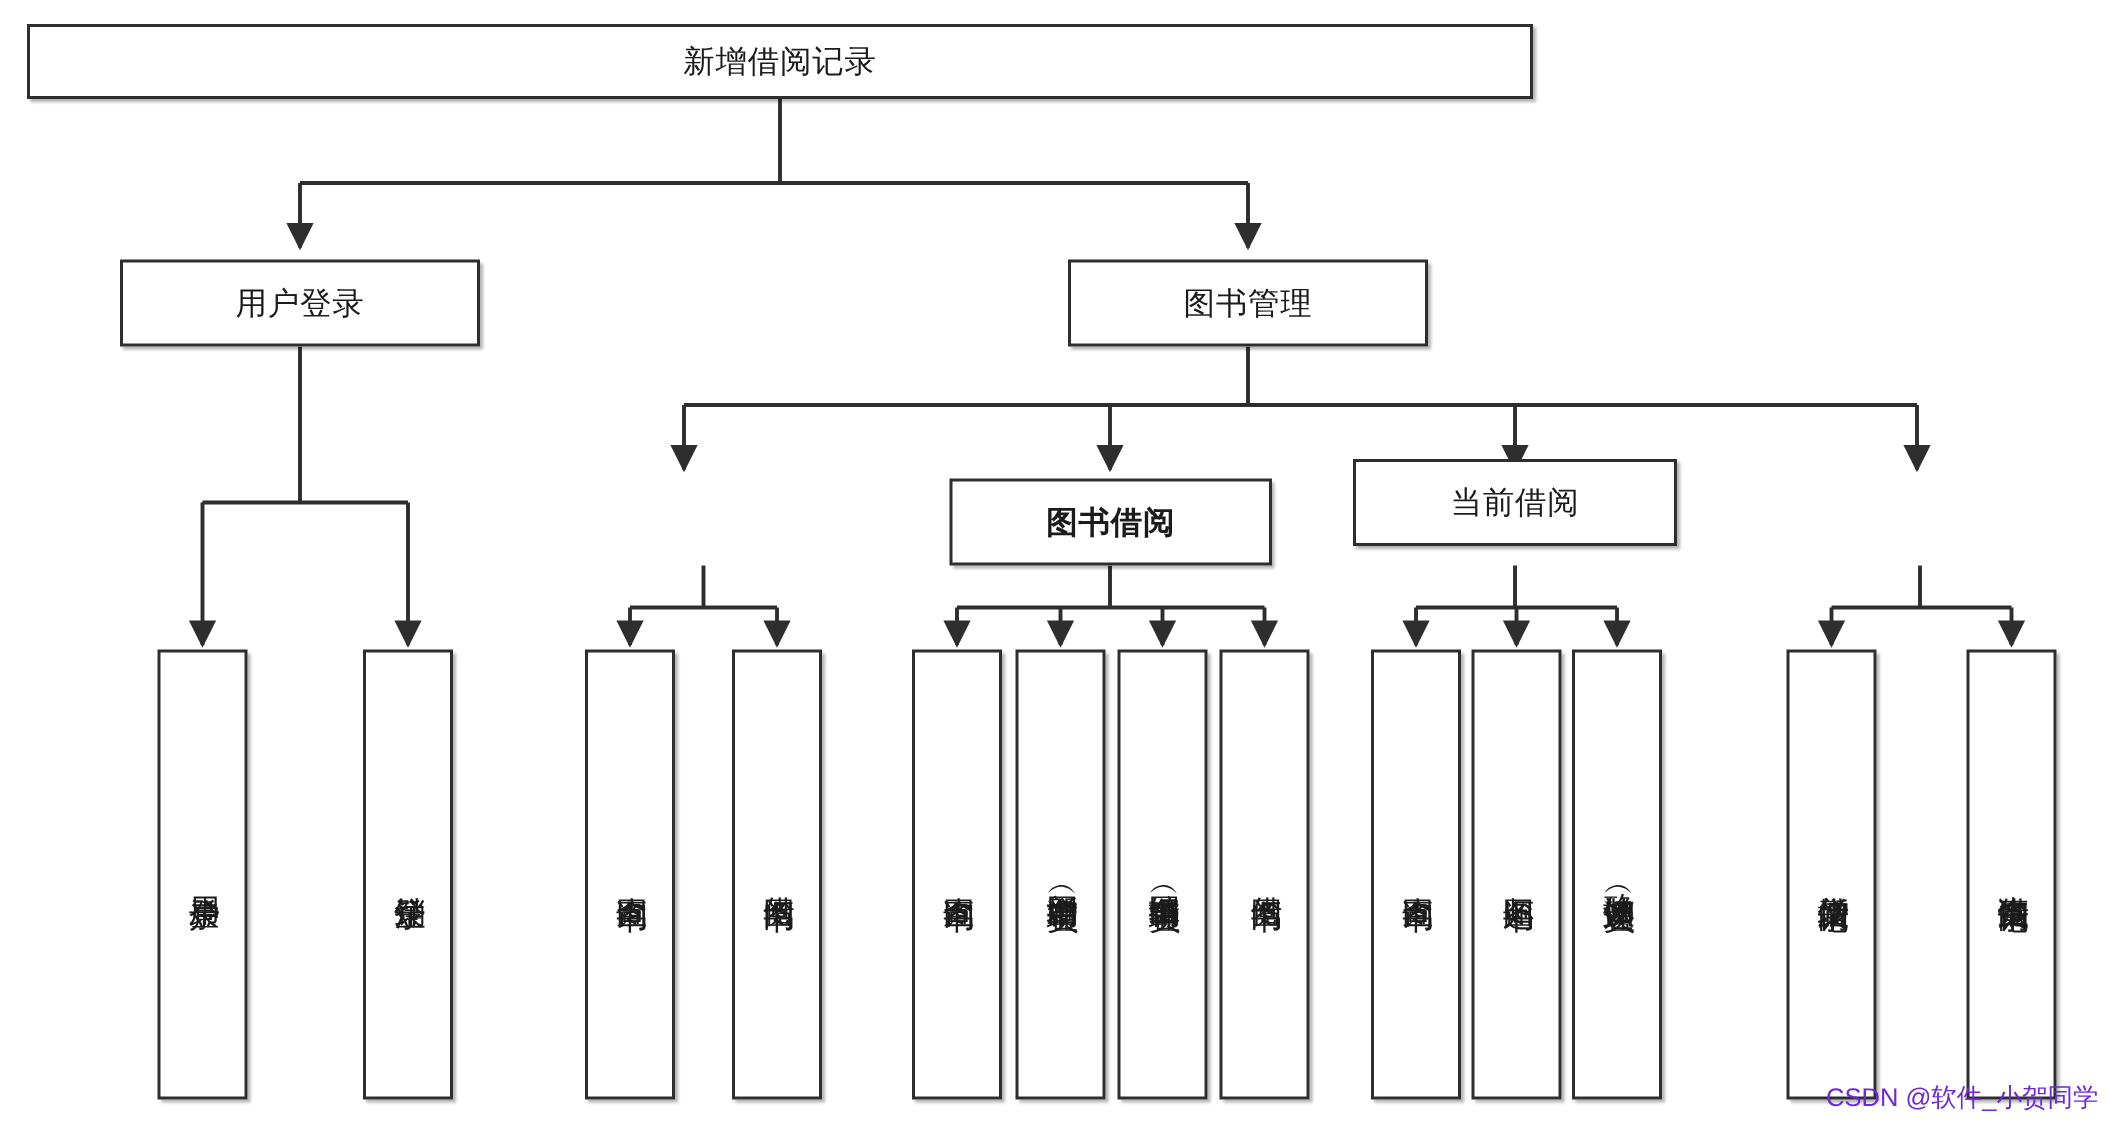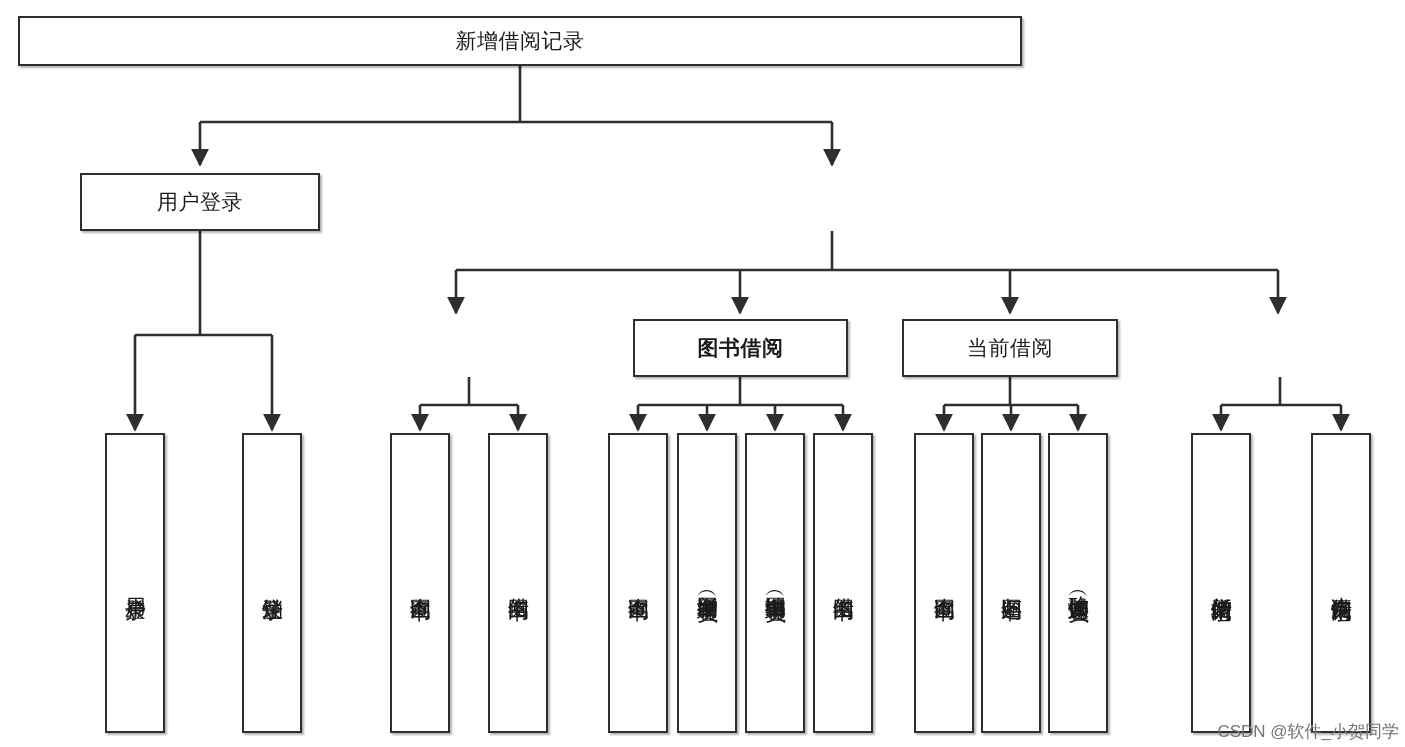--- a/index.html
+++ b/index.html
@@ -52,21 +52,21 @@
   .node.vert span {
     writing-mode: vertical-rl;
     text-orientation: upright;
     display: block;
   }
   #watermark {
     position: absolute;
     right: 6px;
     bottom: 4px;
     font-size: 17px;
-    color: #737373;
+    color: #6d28d9;
     white-space: nowrap;
     z-index: 5;
   }
 </style>
 </head>
 <body>
 
 <div id="canvas">
 
   <svg id="wires" viewBox="0 0 1405 747" xmlns="http://www.w3.org/2000/svg">
@@ -119,25 +119,28 @@
     </g>
   </svg>
 
   <div class="node horiz" style="left:18px; top:16px; width:1004px; height:50px;">
     <span>新增借阅记录</span>
   </div>
 
   <div class="node horiz" style="left:80px; top:173px; width:240px; height:58px;">
     <span>用户登录</span>
   </div>
+  <div class="node horiz" style="left:712px; top:173px; width:240px; height:58px;">
+    <span>图书管理</span>
+  </div>
 
   <div class="node horiz" style="left:633px; top:319px; width:215px; height:58px;font-weight:bold;">
     <span>图书借阅</span>
   </div>
-  <div class="node horiz" style="left:902px; top:319px; width:216px; height:58px;text-align:right;">
+  <div class="node horiz" style="left:902px; top:306px; width:216px; height:58px;text-align:right;">
     <span>当前借阅</span>
   </div>
 
   <div class="node vert" style="left:105px; top:433px; width:60px; height:300px;">
     <span>用户登录</span>
   </div>
   <div class="node vert" style="left:242px; top:433px; width:60px; height:300px;">
     <span>注销登录</span>
   </div>
 

